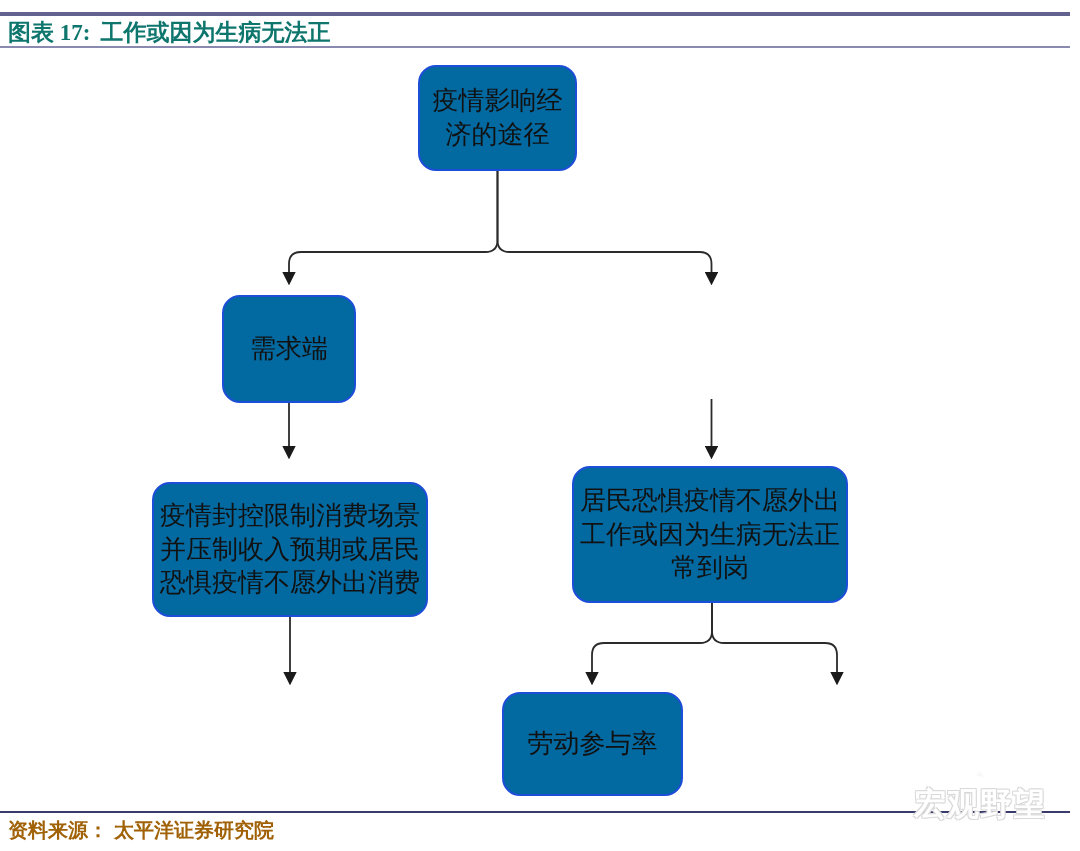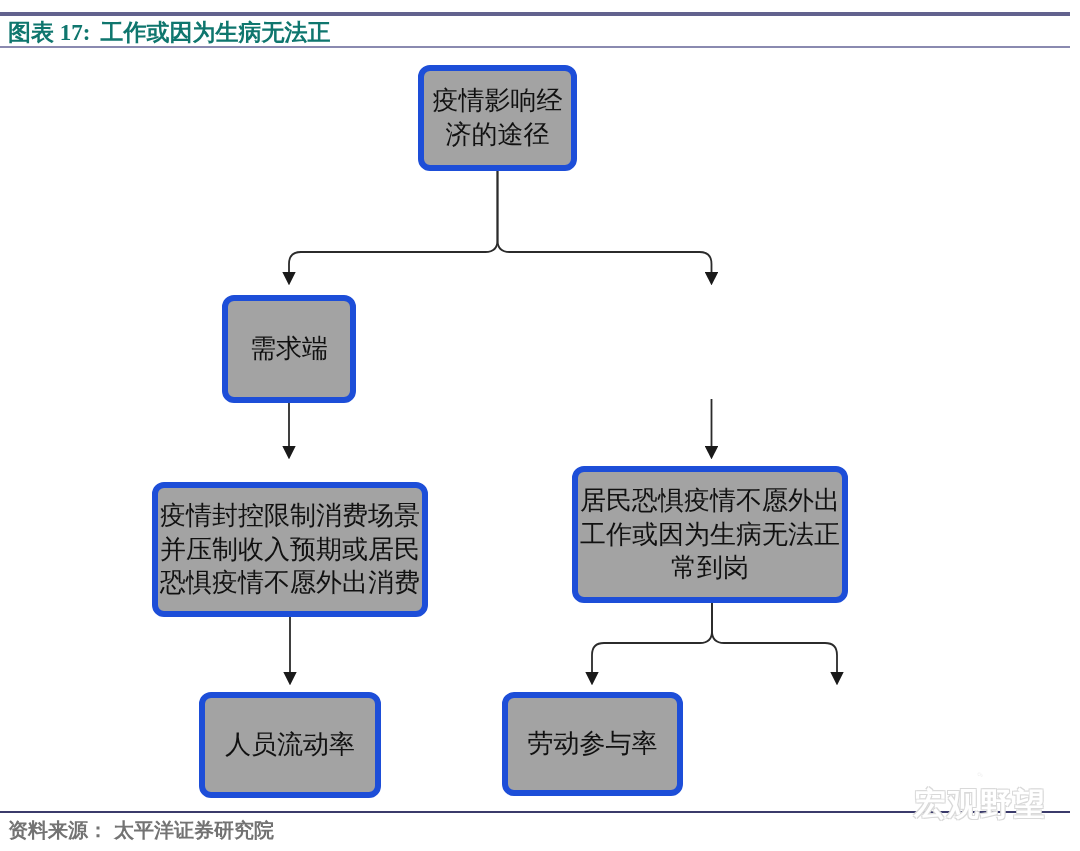--- a/index.html
+++ b/index.html
@@ -18,42 +18,42 @@
     font-size:23px;color:#0f766e;font-weight:600;
   }
   .caption-underline{
     position:absolute;left:0;top:46px;width:1070px;height:2px;background:#8A8AB0;
   }
   
   .flow-layer{position:absolute;left:0;top:0;width:1080px;height:851px;}
   svg.connectors{position:absolute;left:0;top:0;z-index:1;}
   .node{
     position:absolute;z-index:2;box-sizing:border-box;
-    background:#a3a3a3;border:6px solid #1d4ed8;border-radius:12px;
+    background:#0369a1;border:2px solid #1d4ed8;border-radius:18px;
     display:flex;align-items:center;justify-content:center;
     text-align:center;color:#111111;
     font-size:26px;line-height:1.3;white-space:pre-line;
     font-family:"Liberation Sans", sans-serif;
   }
   .node-root   {left:418px;top:65px;  width:159px;height:106px;}
   .node-demand {left:222px;top:295px; width:134px;height:108px;}
   .node-supply {left:645px;top:295px; width:133px;height:104px;}
   .node-ddet   {left:152px;top:482px; width:276px;height:135px;}
   .node-sdet   {left:572px;top:466px; width:276px;height:137px;}
   .node-flow   {left:199px;top:692px; width:182px;height:106px;}
   .node-part   {left:502px;top:692px; width:181px;height:104px;}
   .node-hours  {left:747px;top:692px; width:186px;height:104px;}
   
   .source-divider{
     position:absolute;left:0;top:811px;width:1070px;height:2px;background:#3B3B6B;
   }
   .source-row{
     position:absolute;left:8px;top:817px;
     font-family:"Liberation Serif", serif;
-    font-size:20px;color:#737373;font-weight:600;
+    font-size:20px;color:#a16207;font-weight:600;
     display:flex;gap:6px;
   }
   
   .watermark{
     position:absolute;left:885px;top:772px;width:190px;height:55px;z-index:3;
     display:flex;align-items:center;gap:6px;pointer-events:none;flex-direction:column;
   }
   .watermark-text{
     font-family:"Liberation Sans", sans-serif;
     font-size:32px;font-weight:700;letter-spacing:1px;
@@ -99,21 +99,20 @@
 
   <div class="node node-root">疫情影响经
 济的途径</div>
   <div class="node node-demand">需求端</div>
   <div class="node node-ddet">疫情封控限制消费场景
 并压制收入预期或居民
 恐惧疫情不愿外出消费</div>
   <div class="node node-sdet">居民恐惧疫情不愿外出
 工作或因为生病无法正
 常到岗</div>
-  <div class="node node-flow">人员流动率</div>
   <div class="node node-part">劳动参与率</div>
 </div>
 
 <div class="source-divider"></div>
 <div class="source-row">
   <span>资料来源：</span>
   <span>太平洋证券研究院</span>
 </div>
 
 <div class="watermark">

